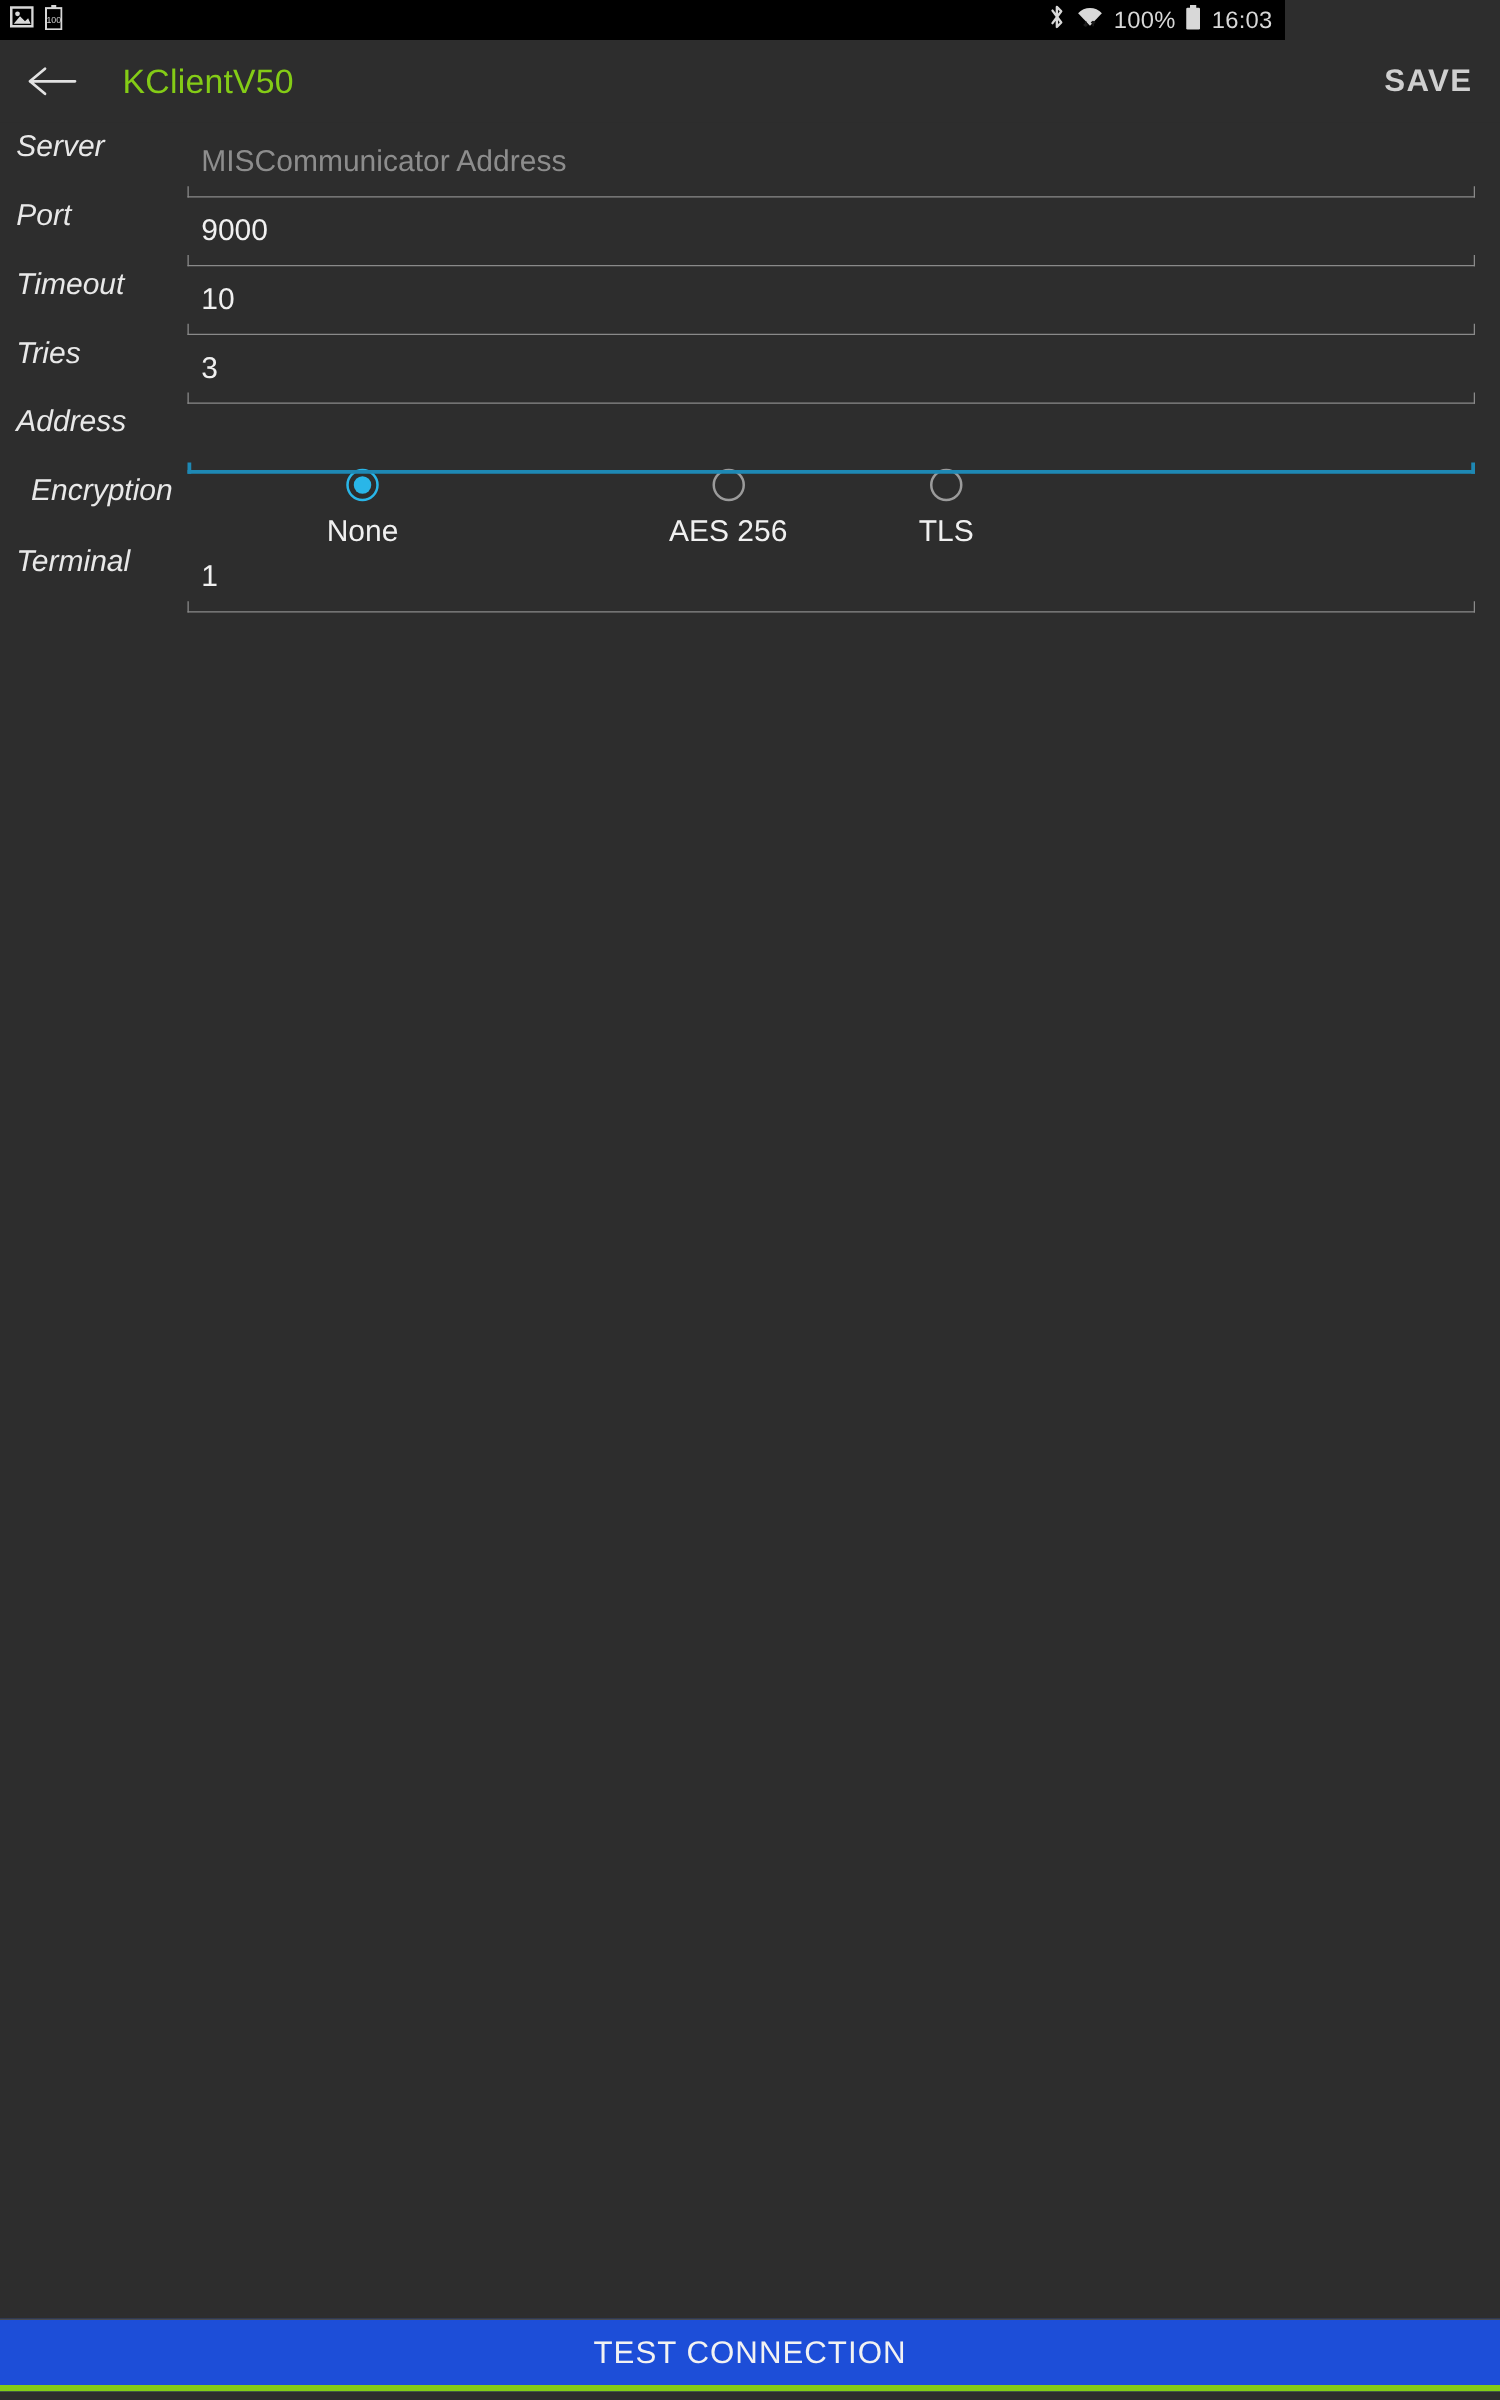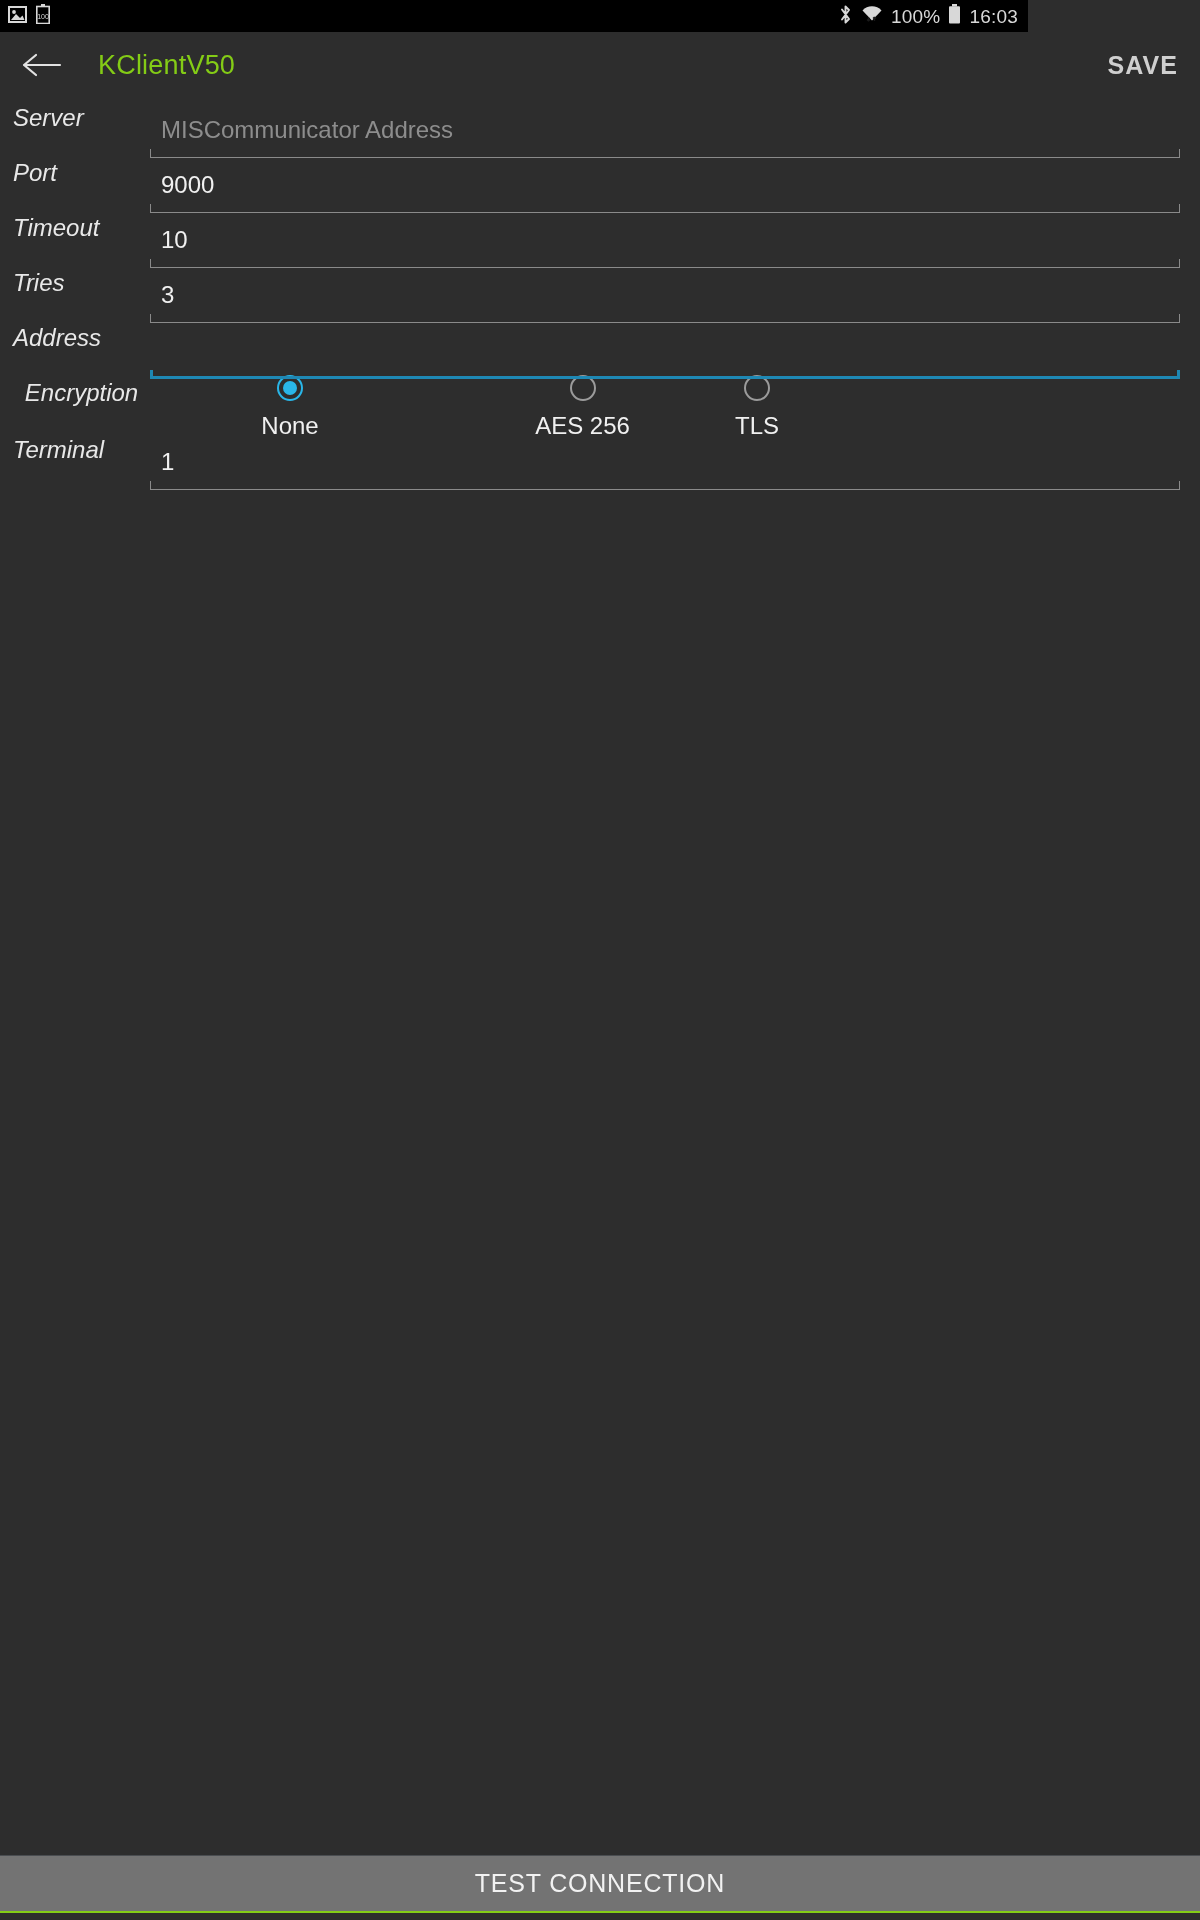--- a/index.html
+++ b/index.html
@@ -186,23 +186,23 @@
     line-height: 1;
   }
 
   
   .bottom-bar {
     position: absolute;
     left: 0;
     bottom: 7px;
     width: 1200px;
     height: 58px;
-    background: #737373;
+    background: #1d4ed8;
     border-top: 1px solid #4a4d51;
-    border-bottom: 2px solid #84cc16;
+    border-bottom: 5px solid #84cc16;
     display: flex;
     align-items: center;
     justify-content: center;
   }
   .bottom-bar-label {
     color: #f2f2f2;
     font-size: 25px;
     letter-spacing: 0.8px;
   }
 </style>

